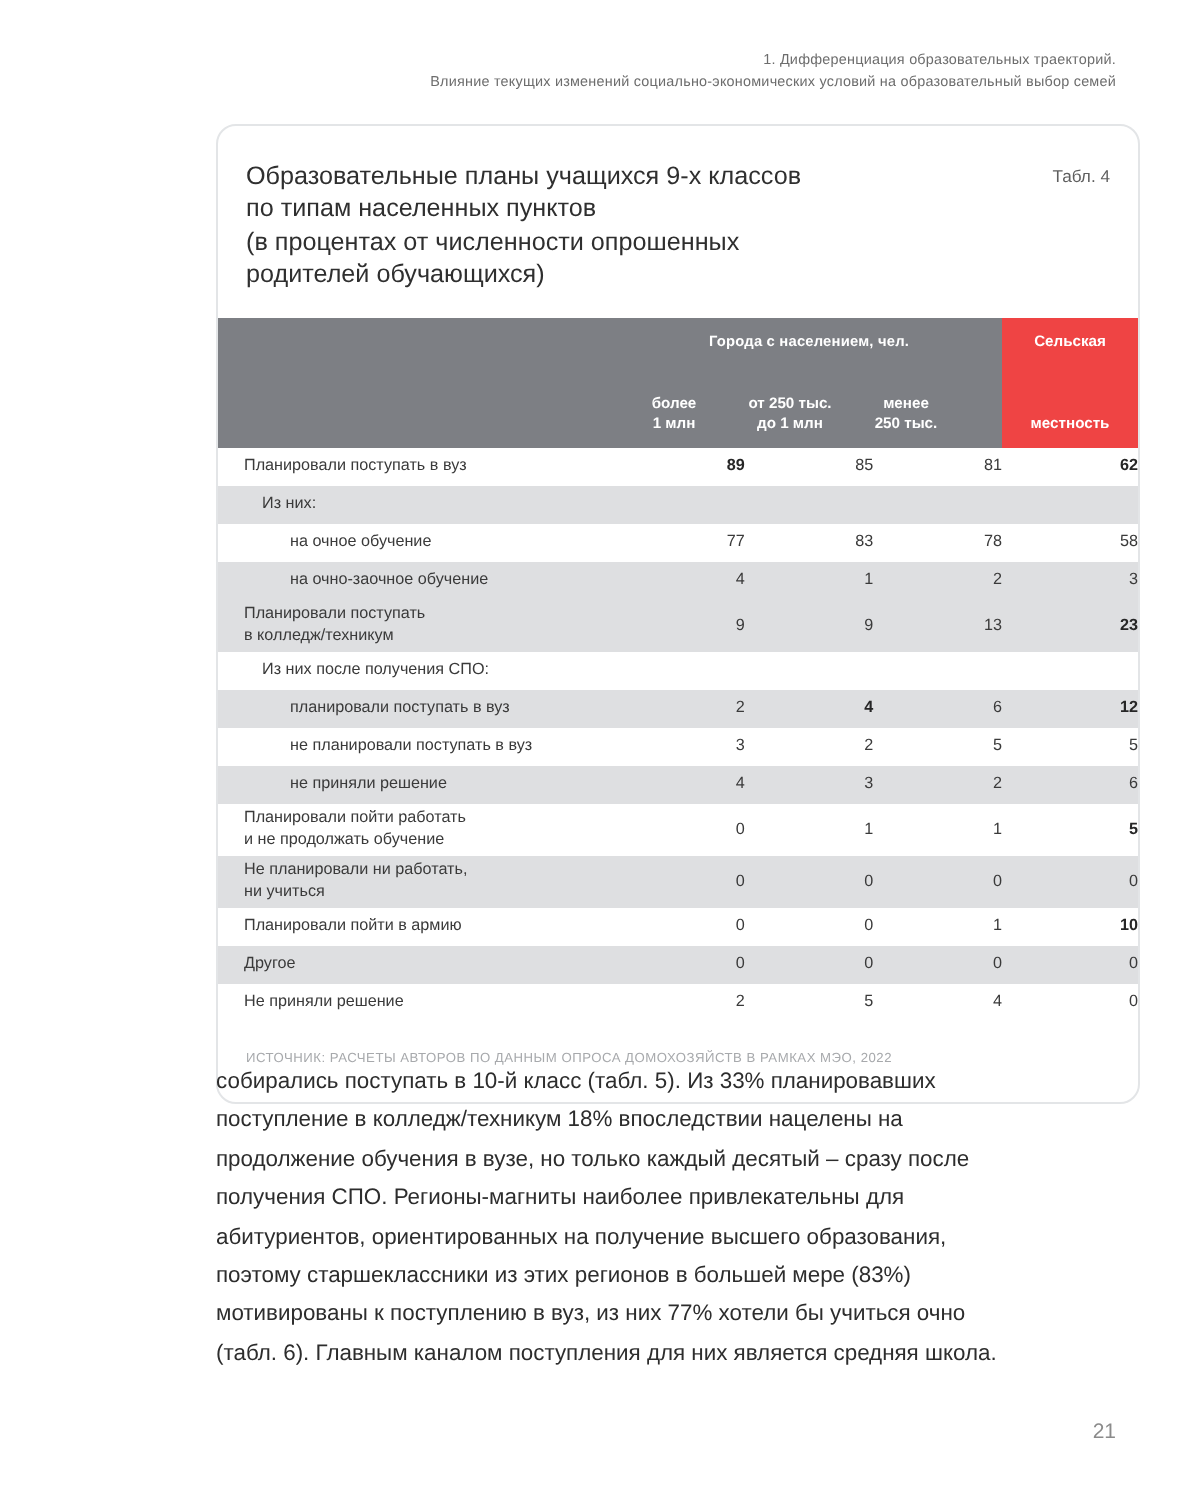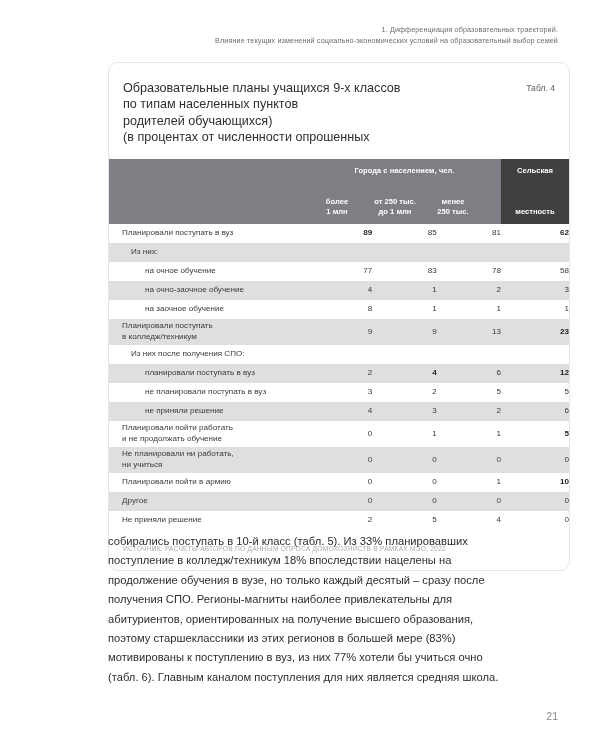--- a/index.html
+++ b/index.html
@@ -82,21 +82,21 @@
   table.tbl col.c-num   { width: 54px; }
   table.tbl col.c-rural { width: 57px; }
 
   thead .hdr-cell {
     background: #7d7f84;
     color: #ffffff;
     vertical-align: bottom;
     padding: 0;
   }
   thead .hdr-cell.rural {
-    background: #404040;
+    background: #ef4444;
   }
   thead .hdr-empty {
     background: #7d7f84;
   }
   .hdr-group {
     font-size: 7.4px;
     color: #ffffff;
     text-align: center;
     padding: 7px 0 3px 0;
     letter-spacing: 0.1px;
@@ -183,22 +183,22 @@
   <div class="runhead-line1">1. Дифференциация образовательных траекторий.</div>
   <div class="runhead-line2">Влияние текущих изменений социально-экономических условий на образовательный выбор семей</div>
 </div>
 
 <div class="table-card">
 
   <div class="card-title-wrap">
     <div class="card-title">
       <span class="tline">Образовательные планы учащихся 9-х классов</span>
       <span class="tline">по типам населенных пунктов</span>
+      <span class="tline">(в процентах от численности опрошенных</span>
       <span class="tline">родителей обучающихся)</span>
-      <span class="tline">(в процентах от численности опрошенных</span>
     </div>
     <div class="card-label">Табл. 4</div>
   </div>
 
   <table class="tbl">
     <colgroup>
       <col class="c-label">
       <col class="c-num">
       <col class="c-num">
       <col class="c-num">
@@ -262,29 +262,20 @@
         </tr>
         <tr class="shaded">
           <td class="lbl ind2">
             <span class="two-line">на очно-заочное обучение</span>
           </td>
           <td class="num">4</td>
           <td class="num">1</td>
           <td class="num">2</td>
           <td class="num">3</td>
         </tr>
-        <tr class="plain">
-          <td class="lbl ind2">
-            <span class="two-line">на заочное обучение</span>
-          </td>
-          <td class="num">8</td>
-          <td class="num">1</td>
-          <td class="num">1</td>
-          <td class="num">1</td>
-        </tr>
         <tr class="shaded tall">
           <td class="lbl">
             <span class="two-line">Планировали поступать</span>
             <span class="two-line">в колледж/техникум</span>
           </td>
           <td class="num">9</td>
           <td class="num">9</td>
           <td class="num">13</td>
           <td class="num b">23</td>
         </tr>

